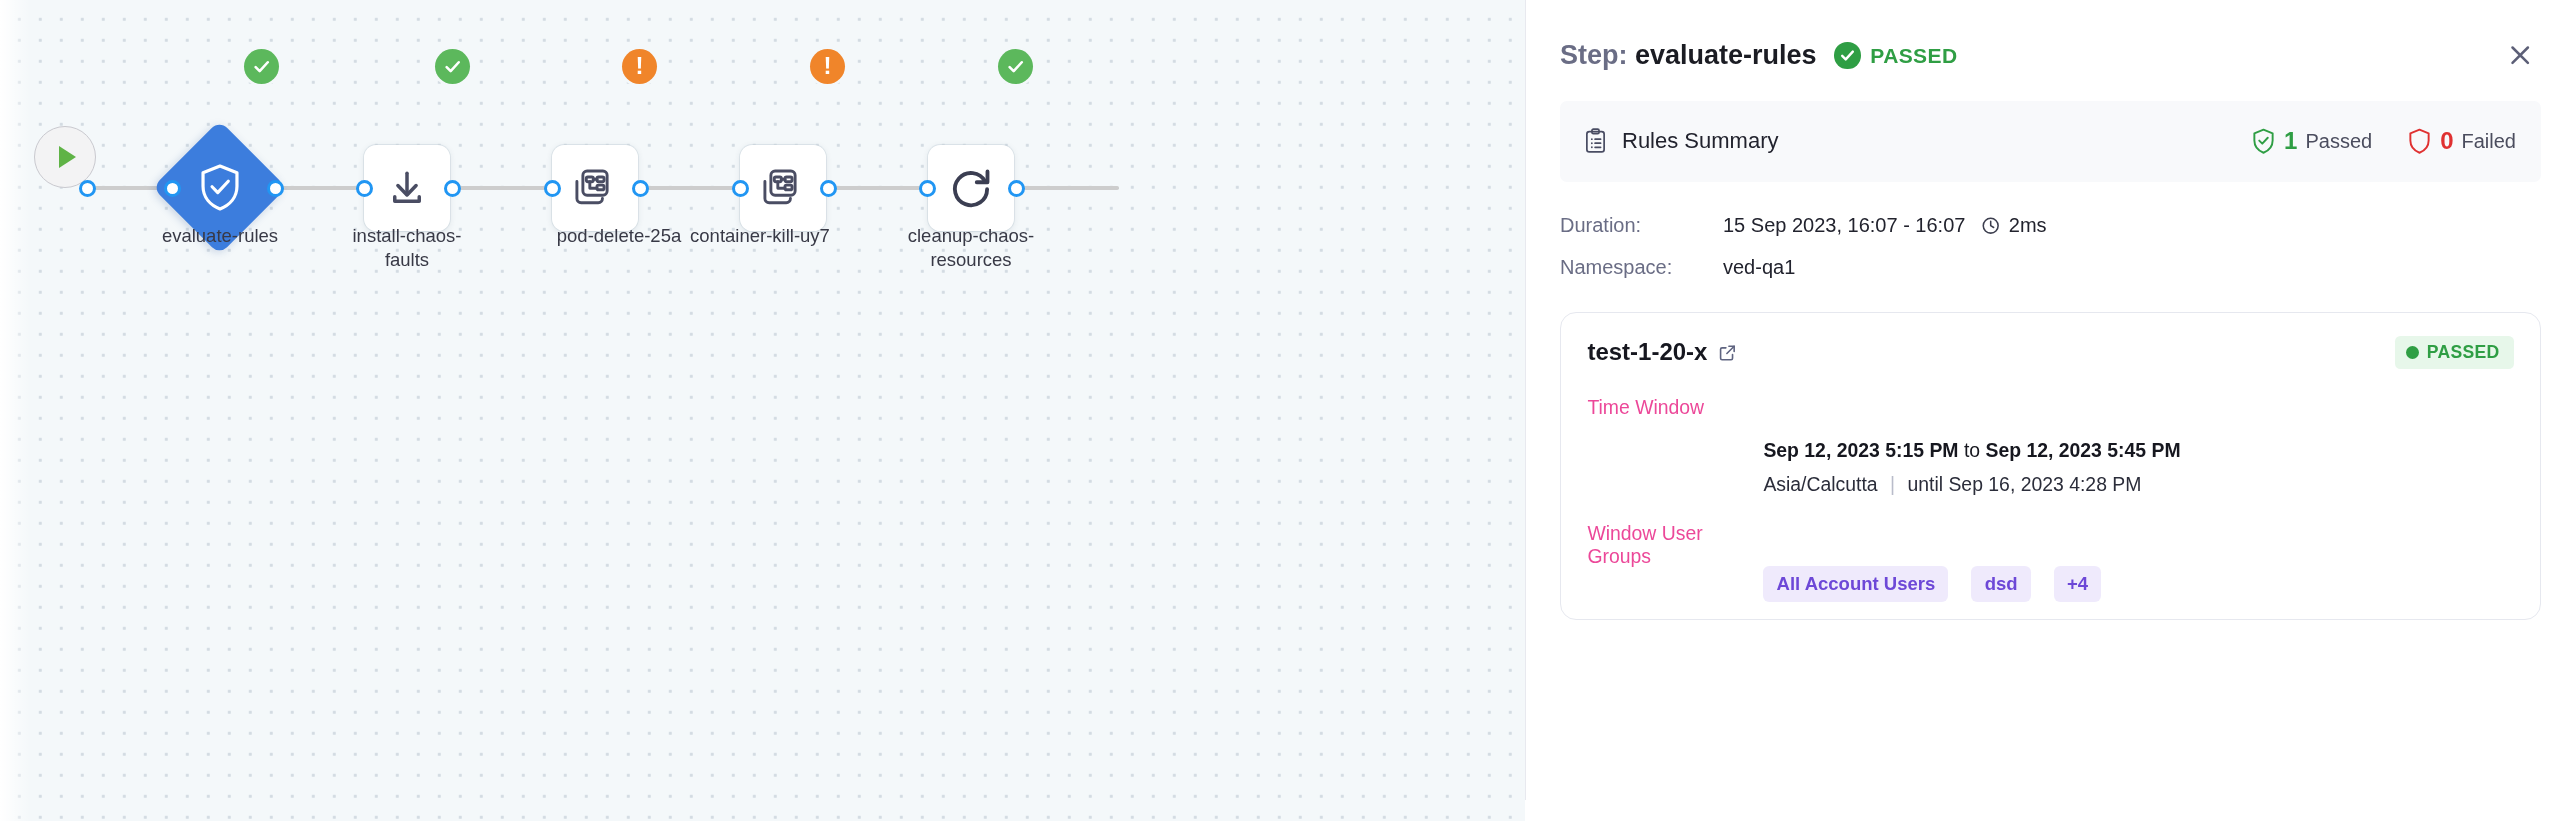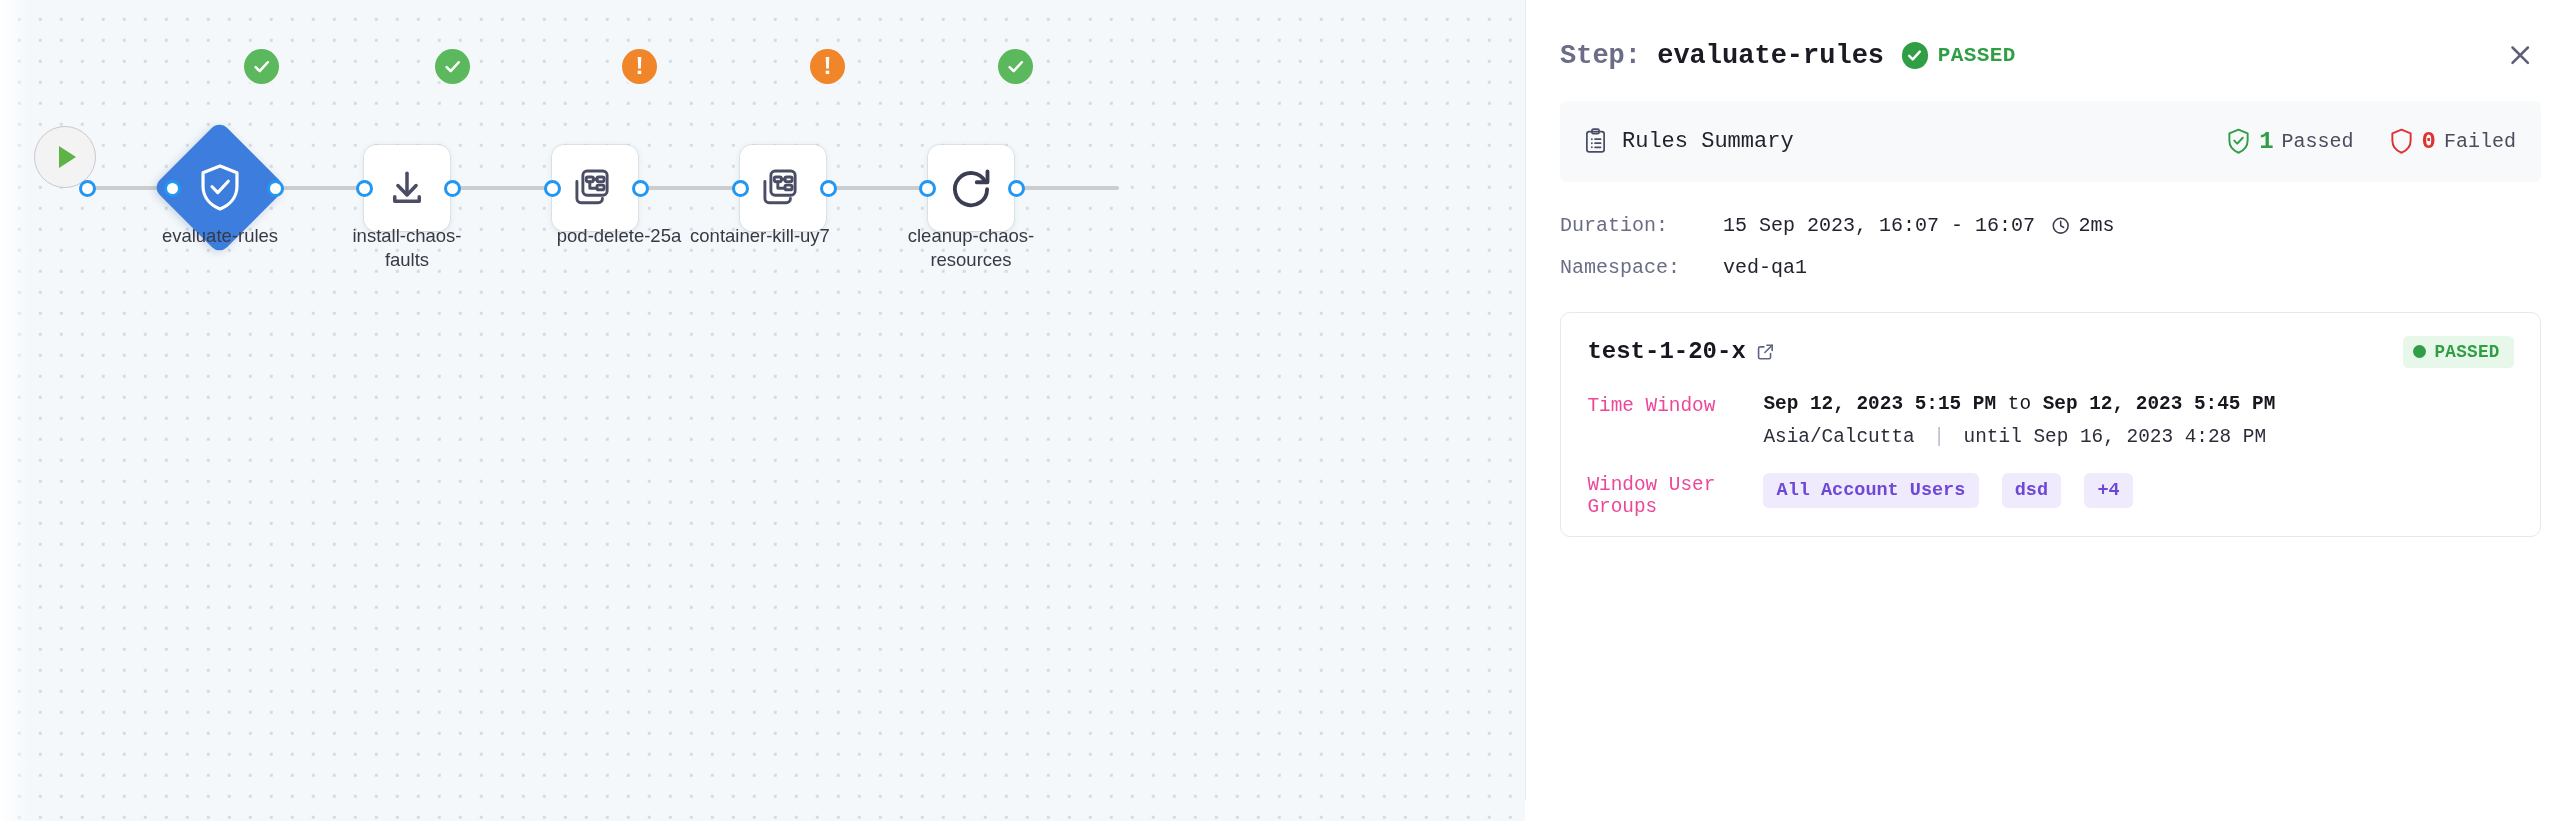--- a/index.html
+++ b/index.html
@@ -103,21 +103,20 @@
     font-size: 18.5px; color: #383946; line-height: 1.28;
     font-family: "Liberation Sans", sans-serif;
     z-index: 4;
   }
 
   
   .panel {
     position: relative; width: 1051px; height: 800px;
     background: #ffffff; flex: 0 0 1051px;
     border-left: 0.9px solid #e8e9ef;
-    font-family: Liberation Mono, monospace;
   }
   .panel-head {
     display: flex; align-items: center;
     padding: 28px 35px 0 34px; height: 83px;
   }
   .panel-title { font-size: 27px; color: #1b1c23; font-weight: 700; white-space: nowrap; }
   .panel-title .lead { color: #6a6d85; font-weight: 700; }
   .check-circle {
     width: 26.4px; height: 26.4px; border-radius: 50%;
     background: #2f9e44; margin: 0 9.7px 0 17.6px;
@@ -166,41 +165,41 @@
   .tab {
     font-size: 22px; color: #1b1c23; font-weight: 700;
     padding: 8.8px 3.5px 14px 3.5px; cursor: pointer;
     border-bottom: 4.4px solid transparent; margin-bottom: -2.6px;
   }
   .tab.active { border-bottom-color: #3c7ddd; }
 
   
   .result-card {
     margin: 23px 35px 0 34px;
-    border: 0.9px solid #e6e8ef; border-radius: 10px;
+    border: 0.9px solid #e6e8ef; border-radius: 16px;
     padding: 23px 26.4px 17.6px 26.4px;
   }
   .result-head { display: flex; align-items: center; }
   .result-name { font-size: 24px; font-weight: 700; color: #16171f; }
   .ext-link { margin-left: 10.6px; color: #5f6480; display: inline-flex; }
   .passed-pill {
     margin-left: auto;
     background: #e7f7ea; border-radius: 5.3px;
     padding: 6.2px 14px 6.2px 10.6px;
     display: flex; align-items: center; gap: 8px;
   }
   .pill-dot { width: 13.2px; height: 13.2px; border-radius: 50%; background: #2f9e44; }
   .pill-text { font-size: 17.6px; font-weight: 700; color: #2f9e44; letter-spacing: 0.3px; }
 
   .detail-row { display: flex; margin-top: 25px; }
   .detail-key {
     width: 176px; flex: 0 0 176px;
     font-size: 19.4px; color: #ec4899; padding-top: 1.8px;
   }
-  .detail-val { font-size: 19.4px; color: #16171f; }
+  .detail-val { font-size: 19.4px; color: #16171f; margin-top: 45px; }
   .detail-val .strong { font-weight: 700; }
   .detail-sub { margin-top: 10.6px; font-size: 19.4px; color: #2b2d3a; }
   .sep { color: #b9bcca; margin: 0 7px; }
 
   .chips { display: flex; gap: 23px; align-items: center; flex-wrap: wrap; }
   .chip {
     background: #efeafc; color: #6d48d7;
     border-radius: 6.2px; padding: 7px 13.2px;
     font-size: 18.5px; font-weight: 700;
     cursor: pointer;

